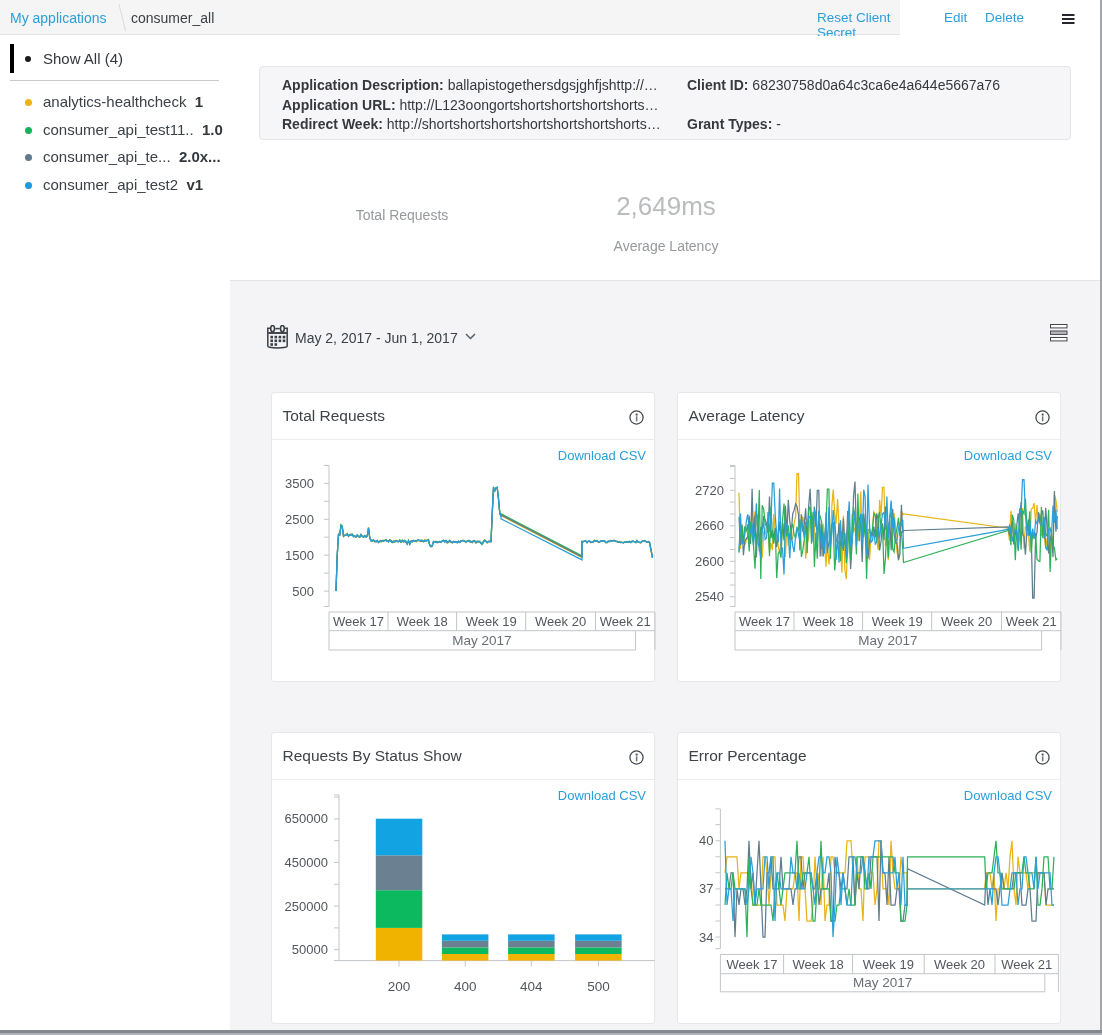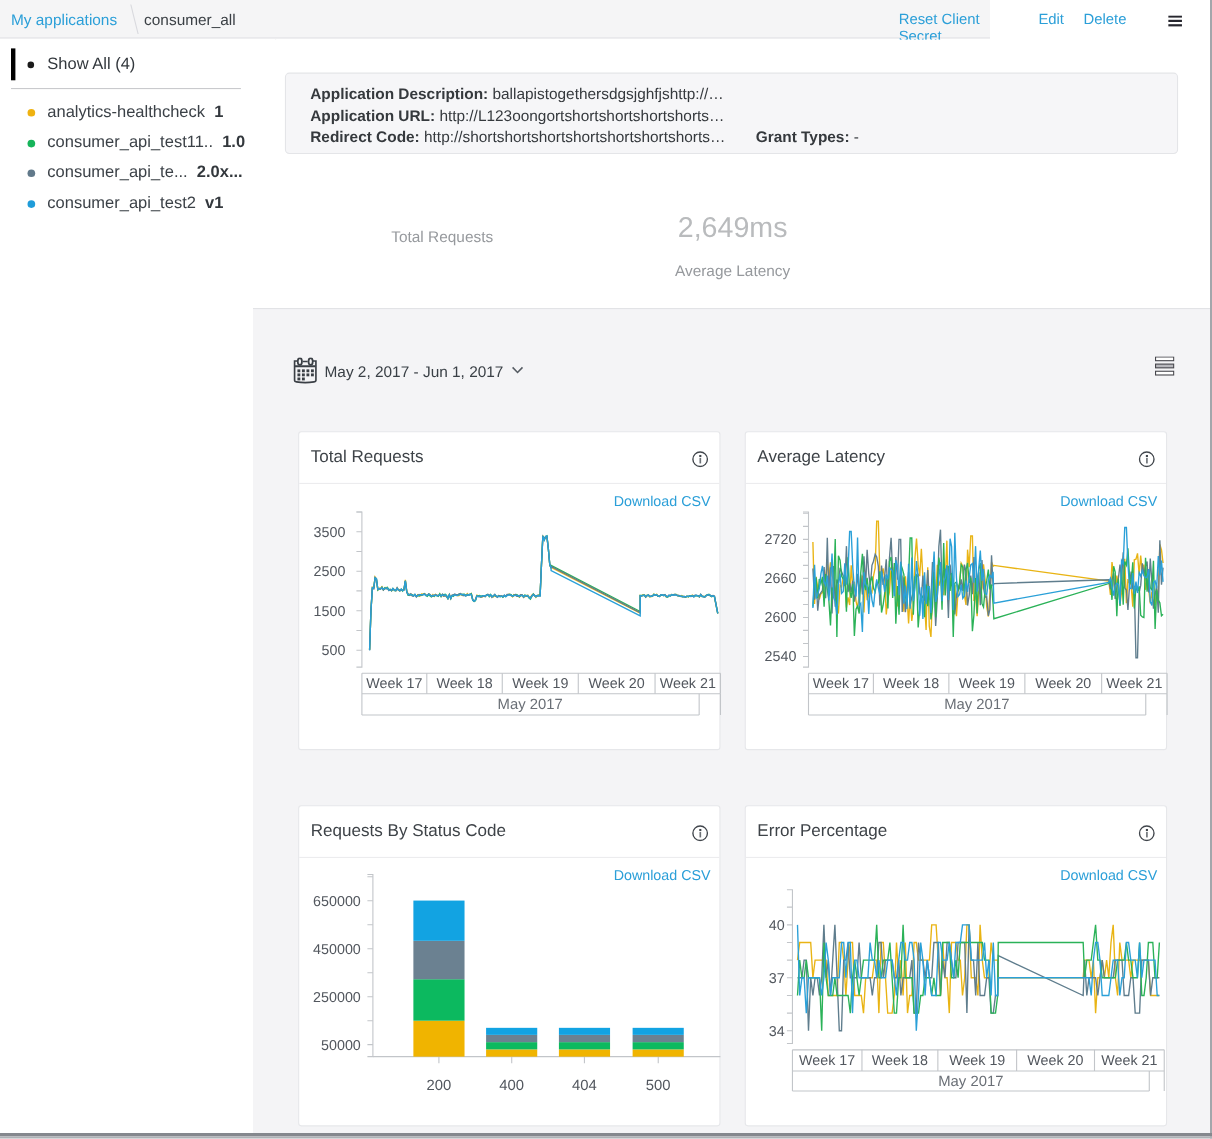--- a/index.html
+++ b/index.html
@@ -66,21 +66,22 @@
     <div class="item" style="top:84.7px;">consumer_api_test11..&nbsp; <b>1.0</b></div>
     <div class="dot" style="top:118.4px; background:#61798a;"></div>
     <div class="item" style="top:112.4px;">consumer_api_te...&nbsp; <b>2.0x...</b></div>
     <div class="dot" style="top:146.1px; background:#1f9cd9;"></div>
     <div class="item" style="top:140.1px;">consumer_api_test2&nbsp; <b>v1</b></div>
   </div>
 <div id="main">
     <div id="infobox">
       <div class="irow" style="top:10px;"><b>Application Description:</b> ballapistogethersdgsjghfjshttp://shortshortshortshort</div>
       <div class="irow" style="top:29.5px;"><b>Application URL:</b> http://L123oongortshortshortshortshortshortshortshort</div>
-      <div class="irow" style="top:49px;"><b>Redirect Code:</b> http://shortshortshortshortshortshortshortshortshortshort</div>
+      <div class="irow" style="top:49px;"><b>Redirect Week:</b> http://shortshortshortshortshortshortshortshortshortshort</div>
+      <div class="irow2" style="top:10px;"><b>Client ID:</b> 68230758d0a64c3ca6e4a644e5667a76</div>
       <div class="irow2" style="top:49px;"><b>Grant Types:</b> -</div>
     </div>
     <div class="statcol" style="left:40px; top:155px;">
       <div class="statlab">Total Requests</div>
     </div>
     <div class="statcol" style="left:304px; top:155px;">
       <div class="statnum">2,649ms</div>
       <div class="statlab">Average Latency</div>
     </div>
     <div id="graysec">
@@ -215,21 +216,21 @@
       <text x="353.3" y="232.8" font-size="13" text-anchor="middle" fill="#52575e">Week 21</text>
       <text x="210" y="251.8" font-size="13.5" text-anchor="middle" fill="#6a6f76">May 2017</text>
       <polyline fill="none" stroke="#e9b414" stroke-width="1.25" points="61,99.7 62.5,156 63.9,131.3 65.4,141.4 66.8,152 68.3,146.8 69.7,145.8 71.2,138.6 72.6,130.3 74.1,119.6 75.5,133.5 77,118.3 78.4,129.8 79.9,135.8 81.3,141.4 82.8,154.3 84.2,164.8 85.7,139.2 87.1,140.7 88.6,132.4 90,132.2 91.5,159.3 92.9,150 94.4,157 95.8,120.9 97.3,139.9 98.7,135.9 100.2,153.4 101.6,159.6 103.1,148 104.5,139.8 106,130.3 107.4,163.9 108.9,132.5 110.3,152.7 111.8,147 113.2,143.7 114.7,145.4 116.1,130.4 117.6,123.3 119,80.7 120.5,80.7 121.9,131.1 123.4,131.8 124.8,123.6 126.3,133.6 127.7,165.5 129.2,151 130.6,145 132.1,122.5 133.5,140.4 135,122.7 136.4,133.2 137.9,158.3 139.3,137.4 140.8,128.8 142.2,131.3 143.7,163.2 145.1,130.9 146.5,148.1 148,173.8 149.4,147.8 150.9,171.5 152.3,159.7 153.8,113.8 155.2,96.5 156.7,120.2 158.1,130.8 159.6,106 161,132.4 162.5,154.7 163.9,179.7 165.4,122.8 166.8,176.3 168.3,186.1 169.7,149.2 171.2,137 172.6,152.8 174.1,120.5 175.5,139.6 177,134.6 178.4,130.6 179.9,148 181.3,134.5 182.8,98.5 184.2,154 185.7,135.2 187.1,129.1 188.6,147.2 190,138.8 191.5,167.2 192.9,145.4 194.4,137.3 195.8,119 197.3,121.8 198.7,147.8 200.2,156.9 201.6,106.7 203.1,122.7 204.5,94.3 206,94.3 207.4,153.3 208.9,148.3 210.3,167.2 211.8,145 213.2,146.7 214.7,141.9 216.1,120 217.6,134 219,158.6 220.5,167.5 221.9,146.9 223.4,118.1 224.8,121.7 225.5,121 330,135.2 331.5,147.8 332.9,117.9 334.4,130.3 335.8,148.1 337.3,130.3 338.7,139 340.2,156.8 341.6,145.1 343.1,134.9 344.5,115 346,155.4 347.4,133.5 348.9,137.2 350.3,138.4 351.8,158.5 353.2,115.9 354.7,115.3 356.1,110.1 357.6,129.5 359,112.1 360.5,128.2 361.9,120.3 363.4,143.2 364.8,133.6 366.3,143.1 367.7,155.6 369.2,144.9 370.6,156.8 372.1,156.6 373.5,144.2 375,147.8 376.4,101.9 377.9,106.9 379.3,118.8"></polyline>
       <polyline fill="none" stroke="#5f7d8d" stroke-width="1.25" points="61,123.8 62.5,152.2 63.9,132.6 65.4,162.2 66.8,148.2 68.3,145.7 69.7,143.7 71.2,122.5 72.6,150.9 74.1,95.8 75.5,146.2 77,122.7 78.4,164.6 79.9,121.6 81.3,158.5 82.8,133.9 84.2,137.4 85.7,123.1 87.1,126.8 88.6,130.6 90,139.9 91.5,103.5 92.9,145.2 94.4,137.1 95.8,145.4 97.3,134.9 98.7,153.9 100.2,144.4 101.6,128.6 103.1,147.3 104.5,129.3 106,147.4 107.4,112.8 108.9,139.6 110.3,106.9 111.8,128.7 113.2,139.6 114.7,120.9 116.1,117.2 117.6,110.9 119,113.3 120.5,121.8 121.9,157.5 123.4,121.2 124.8,138.8 126.3,130.3 127.7,115.4 129.2,149.7 130.6,114.3 132.1,95.9 133.5,127.7 135,142.7 136.4,113.5 137.9,134.1 139.3,97.3 140.8,97.3 142.2,163.4 143.7,131.7 145.1,163.6 146.5,149.4 148,126.8 149.4,157.9 150.9,149.8 152.3,145.2 153.8,131.9 155.2,131.3 156.7,129.7 158.1,146.1 159.6,150.4 161,130.3 162.5,152.4 163.9,151.4 165.4,125.3 166.8,151.2 168.3,153 169.7,117.9 171.2,138.2 172.6,176 174.1,150.5 175.5,103.8 177,88.5 178.4,142.6 179.9,125.4 181.3,124.8 182.8,132.1 184.2,168.9 185.7,120.3 187.1,132.7 188.6,141.6 190,165.5 191.5,148.5 192.9,139.5 194.4,141.9 195.8,133.6 197.3,144.2 198.7,120.3 200.2,126.8 201.6,157.5 203.1,148 204.5,130.3 206,147.1 207.4,113.5 208.9,146.9 210.3,133.4 211.8,127.2 213.2,157.2 214.7,116.1 216.1,141.3 217.6,149.9 219,149.6 220.5,166.8 221.9,161.1 223.4,111.9 224.8,139.9 225.5,137.5 330,134 331.5,142.5 332.9,134.3 334.4,127.8 335.8,151.4 337.3,141.3 338.7,133 340.2,120.3 341.6,133.3 343.1,109.1 344.5,141.4 346,143.5 347.4,161.6 348.9,138.4 350.3,126.6 351.8,141.9 353.2,140.7 354.7,205 356.1,205 357.6,145.4 359,139.2 360.5,119.2 361.9,128.9 363.4,121.9 364.8,117.5 366.3,145.7 367.7,114.7 369.2,136.9 370.6,160.4 372.1,148.1 373.5,139.2 375,164.1 376.4,98.1 377.9,138.6 379.3,123"></polyline>
       <polyline fill="none" stroke="#2bb258" stroke-width="1.25" points="61,158.5 62.5,136 63.9,133.3 65.4,150.8 66.8,133.4 68.3,137.8 69.7,131.4 71.2,158.5 72.6,128.9 74.1,142.7 75.5,152.5 77,175.6 78.4,141.1 79.9,144.2 81.3,97.1 82.8,186.1 84.2,112.3 85.7,116.3 87.1,130.7 88.6,133.6 90,129.2 91.5,163.2 92.9,113.6 94.4,143.4 95.8,150.6 97.3,137.9 98.7,185.1 100.2,160.7 101.6,158.1 103.1,164.8 104.5,127.9 106,110.5 107.4,137.7 108.9,143.5 110.3,132.4 111.8,146.6 113.2,135.7 114.7,131 116.1,141.9 117.6,145.1 119,136.8 120.5,137 121.9,126.4 123.4,163.9 124.8,157.2 126.3,146.4 127.7,129.7 129.2,160.2 130.6,117.3 132.1,113.4 133.5,150.7 135,118.9 136.4,174 137.9,139.8 139.3,165.8 140.8,119.7 142.2,123.7 143.7,129.4 145.1,148.2 146.5,157.7 148,131.1 149.4,96.1 150.9,96.1 152.3,165.8 153.8,131.1 155.2,129.6 156.7,177.5 158.1,160.3 159.6,150.6 161,148.8 162.5,168.2 163.9,138.3 165.4,158 166.8,139.9 168.3,170.1 169.7,159 171.2,126.7 172.6,168.1 174.1,139.3 175.5,113.8 177,124.8 178.4,161.4 179.9,100.6 181.3,148.3 182.8,122.7 184.2,122.2 185.7,144.2 187.1,127.9 188.6,186.1 190,137.2 191.5,136 192.9,144.7 194.4,136.7 195.8,120.5 197.3,122.7 198.7,149.5 200.2,125.3 201.6,118.7 203.1,136.9 204.5,132.1 206,180.9 207.4,165.9 208.9,132.4 210.3,164.6 211.8,124.3 213.2,118.9 214.7,155.8 216.1,158.9 217.6,142.3 219,135.1 220.5,124.8 221.9,142.9 223.4,138.3 224.8,156.1 225.5,169.5 330,137.5 331.5,134.1 332.9,152.3 334.4,121.8 335.8,127 337.3,167.1 338.7,133.1 340.2,157.9 341.6,122.5 343.1,156.8 344.5,117.4 346,120.7 347.4,105.5 348.9,133.4 350.3,138.2 351.8,118.2 353.2,160.1 354.7,139.8 356.1,144.5 357.6,140.1 359,166.3 360.5,167.9 361.9,168.4 363.4,114 364.8,144.9 366.3,128.4 367.7,141.3 369.2,143.2 370.6,116.8 372.1,178.9 373.5,143 375,152.6 376.4,155 377.9,166.9 379.3,165.5"></polyline>
       <polyline fill="none" stroke="#2aa0d8" stroke-width="1.25" points="61,159.8 62.5,120.5 63.9,151 65.4,147.2 66.8,142.2 68.3,128.5 69.7,121.4 71.2,135.9 72.6,139.1 74.1,130.2 75.5,152.8 77,135.5 78.4,110.2 79.9,150.3 81.3,153.9 82.8,165.6 84.2,138.3 85.7,128.5 87.1,146.5 88.6,144.8 90,119 91.5,138.6 92.9,127.2 94.4,90.2 95.8,90.2 97.3,123.6 98.7,141.6 100.2,149.3 101.6,95.6 103.1,157.4 104.5,155.5 106,181.6 107.4,127.3 108.9,138 110.3,140.4 111.8,165.1 113.2,138.7 114.7,152.5 116.1,159 117.6,143.1 119,133.7 120.5,141.5 121.9,147.5 123.4,126.4 124.8,134.7 126.3,145.2 127.7,129.1 129.2,133.7 130.6,123.3 132.1,124.7 133.5,126.3 135,149 136.4,116.4 137.9,121.8 139.3,148 140.8,117.6 142.2,137.2 143.7,155.9 145.1,139.4 146.5,160.7 148,119.6 149.4,160.3 150.9,113.8 152.3,153.5 153.8,141 155.2,117 156.7,132.7 158.1,166.7 159.6,141 161,169.7 162.5,127.3 163.9,156 165.4,140.2 166.8,140.9 168.3,164.3 169.7,133 171.2,108.4 172.6,154.2 174.1,148.4 175.5,132.3 177,118 178.4,153.5 179.9,135.2 181.3,132.5 182.8,120.7 184.2,152.5 185.7,96.7 187.1,103.9 188.6,161.6 190,91.4 191.5,132.4 192.9,149.3 194.4,147.4 195.8,138.4 197.3,150.9 198.7,148.8 200.2,134.8 201.6,145.2 203.1,132.3 204.5,120.6 206,119.4 207.4,136.8 208.9,103.5 210.3,145 211.8,123.2 213.2,107.6 214.7,135 216.1,124.4 217.6,146.2 219,147.8 220.5,134.8 221.9,130 223.4,132 224.8,126.9 225.5,155.3 330,136.4 331.5,132.7 332.9,139.6 334.4,148.4 335.8,139.9 337.3,137.2 338.7,138.3 340.2,156.3 341.6,116.6 343.1,119.5 344.5,86.6 346,86.6 347.4,119.4 348.9,141.8 350.3,142 351.8,127.9 353.2,147.1 354.7,135.7 356.1,146 357.6,127.6 359,130.7 360.5,125.7 361.9,130.4 363.4,132.3 364.8,131.3 366.3,124.4 367.7,153.8 369.2,157.4 370.6,136.5 372.1,135 373.5,141.8 375,112.5 376.4,129.8 377.9,116.6 379.3,136"></polyline>
     </svg>
   </div>
 <div class="card" style="left:271px; top:731.7px; height:292px;">
     <div class="chead">
-      <span class="ctitle">Requests By Status Code</span>
+      <span class="ctitle">Requests By Status Show</span>
       <span class="cinfo">
         <svg width="15" height="15" viewBox="0 0 15 15">
           <circle cx="7.5" cy="7.5" r="6.6" fill="none" stroke="#41464c" stroke-width="1.25"></circle>
           <rect x="6.7" y="3.6" width="1.9" height="1.9" fill="#41464c"></rect>
           <rect x="6.9" y="6.3" width="1.5" height="5" fill="#6d7277"></rect>
         </svg>
       </span>
     </div>
     <a class="dlcsv bluelink">Download CSV</a>
     <svg class="csvg" width="384" height="292" viewBox="0 0 384 292" font-family="Liberation Sans, sans-serif">

